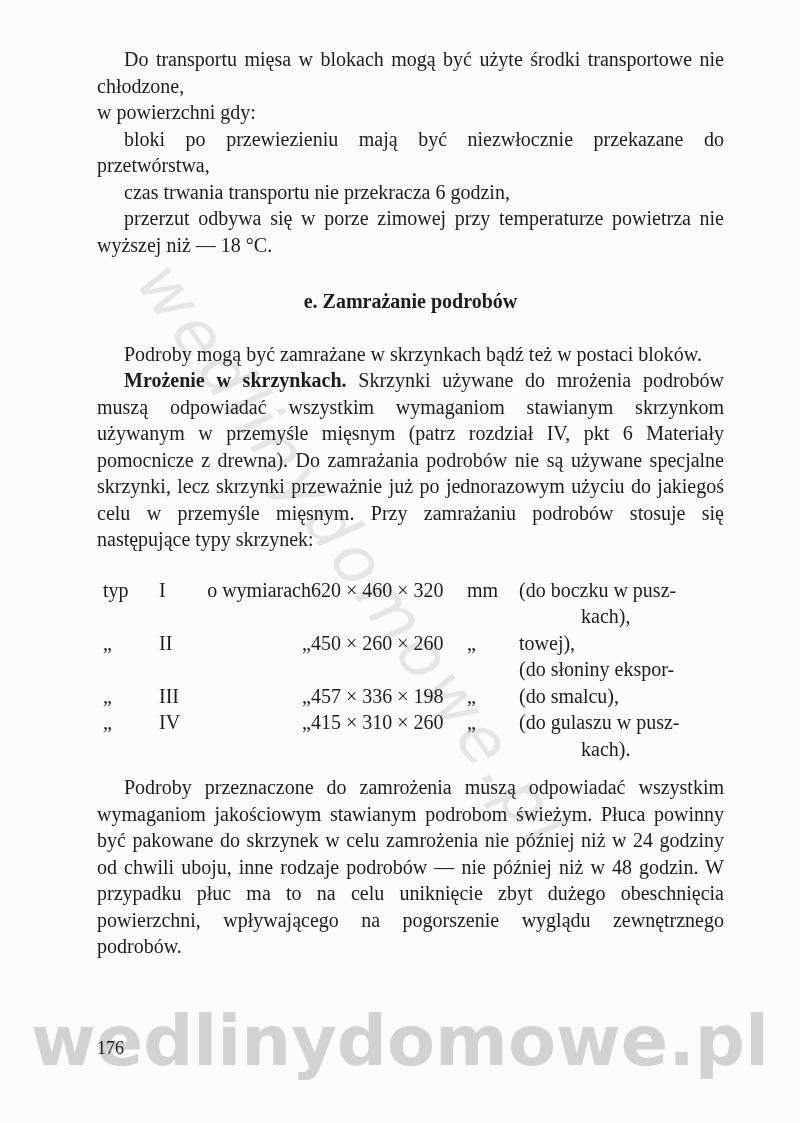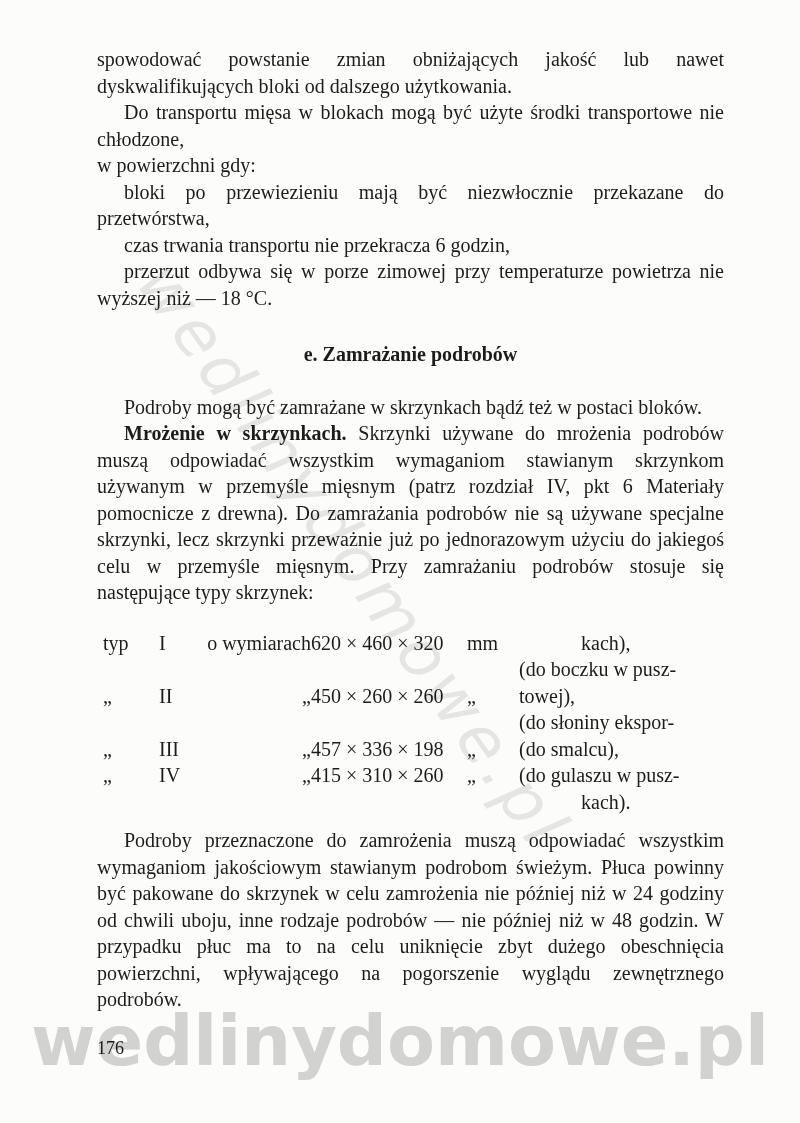--- a/index.html
+++ b/index.html
@@ -65,21 +65,20 @@
 </head>
 <body>
 
 <div class="page">
 
   <div class="wm-diag">wedlinydomowe.pl</div>
   <div class="wm-bottom">wedlinydomowe.pl</div>
 
   <div class="content">
 
-    <p>spowodować powstanie zmian obniżających jakość lub nawet dyskwalifikujących bloki od dalszego użytkowania.</p>
 
     <p class="indent">Do transportu mięsa w blokach mogą być użyte środki transportowe nie chłodzone,</p>
 
     <p>w powierzchni gdy:</p>
 
     <p class="indent">bloki po przewiezieniu mają być niezwłocznie przekazane do przetwórstwa,</p>
 
     <p class="indent">czas trwania transportu nie przekracza 6 godzin,</p>
 
     <p class="indent">przerzut odbywa się w porze zimowej przy temperaturze powietrza nie wyższej niż — 18 °C.</p>
@@ -92,22 +91,22 @@
 
     <div class="stable">
 
       <div class="srow">
         <span class="c-typ">typ</span>
         <span class="c-num">I</span>
         <span class="c-wym">o wymiarach</span>
         <span class="c-dim">620 × 460 × 320</span>
         <span class="c-mm">mm</span>
         <span class="c-desc">
+          <span class="desc-line">(do boczku w pusz-</span>
           <span class="desc-line hang">kach),</span>
-          <span class="desc-line">(do boczku w pusz-</span>
         </span>
       </div>
 
       <div class="srow">
         <span class="c-typ">„</span>
         <span class="c-num">II</span>
         <span class="c-wym">„</span>
         <span class="c-dim">450 × 260 × 260</span>
         <span class="c-mm">„</span>
         <span class="c-desc">

